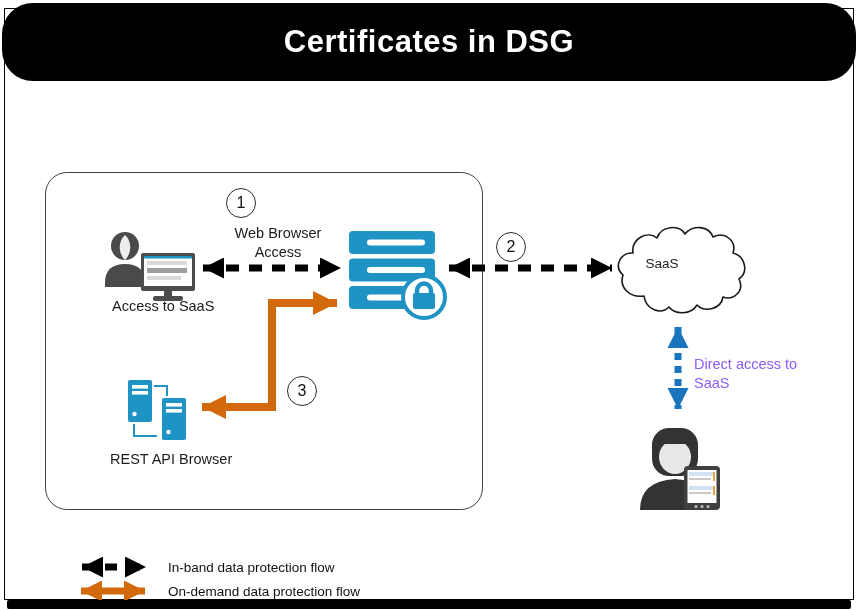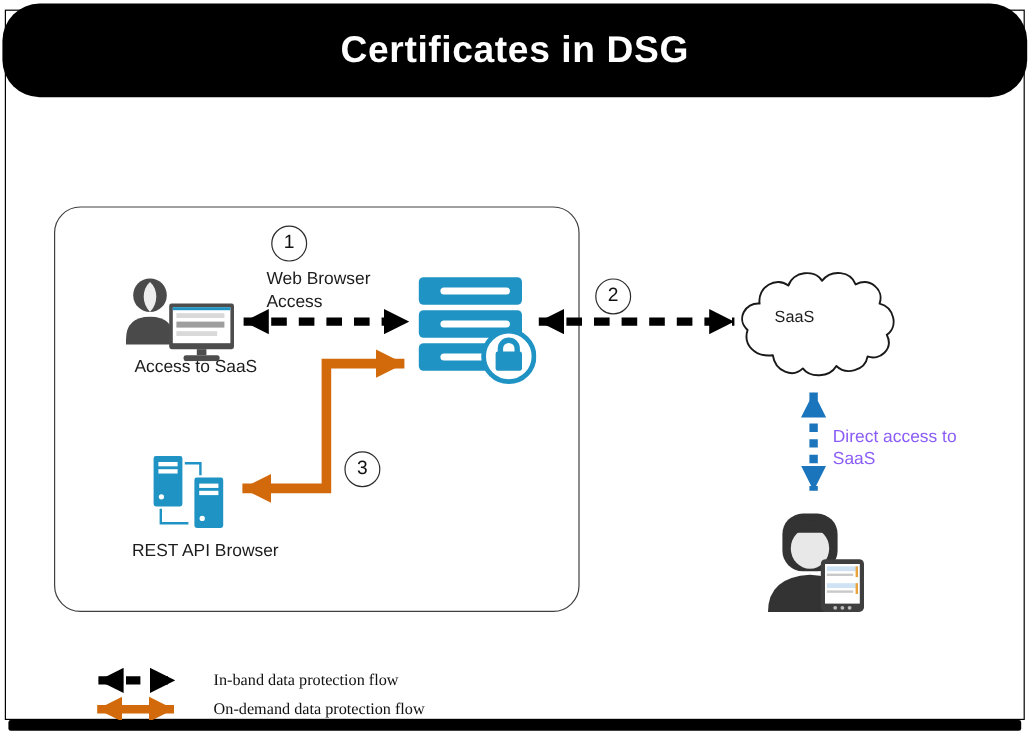--- a/index.html
+++ b/index.html
@@ -25,21 +25,21 @@
     position:absolute;left:45px;top:172px;width:436px;height:336px;
     border:1.6px solid #404040;border-radius:22px;background:transparent;
   }
   .num-circle{
     position:absolute;width:28px;height:28px;border:1.3px solid #2b2b2b;
     border-radius:50%;background:#fff;display:flex;align-items:center;
     justify-content:center;font-size:16px;color:#111;z-index:5;
   }
   .diagram-text{position:absolute;font-size:14.5px;line-height:19px;color:#1c1c1c;}
   .light-blue-text{color:#8b5cf6;}
-  .legend-row{position:absolute;display:flex;align-items:center;gap:28px;font-family:Liberation Serif, serif;}
+  .legend-row{position:absolute;display:flex;align-items:center;gap:18px;}
   .legend-label{font-size:13.5px;color:#111;}
   svg{display:block;}
   .abs{position:absolute;}
 </style>
 </head>
 <body>
 
 <div id="canvas">
 
   <div class="outer-border"></div>
@@ -69,21 +69,21 @@
   <div class="num-circle" style="left:226px;top:188px;">
     <span>1</span>
   </div>
   <div class="num-circle" style="left:496px;top:232px;">
     <span>2</span>
   </div>
   <div class="num-circle" style="left:287px;top:376px;">
     <span>3</span>
   </div>
 
-  <div class="diagram-text" style="left:222px;top:224px;width:112px;">Web Browser Access</div>
+  <div class="diagram-text" style="left:222px;top:224px;width:112px;text-align:center;">Web Browser Access</div>
 
   <div class="diagram-text" style="left:112px;top:297px;width:130px;">
     <div>Access to SaaS</div>
   </div>
 
   <div class="diagram-text" style="left:596px;top:254px;width:132px;text-align:center;font-size:13.5px;z-index:4;">SaaS</div>
 
   <div class="diagram-text light-blue-text" style="left:694px;top:355px;width:118px;">Direct access to SaaS</div>
 
   <div class="diagram-text" style="left:110px;top:450px;width:160px;">REST API Browser</div>

